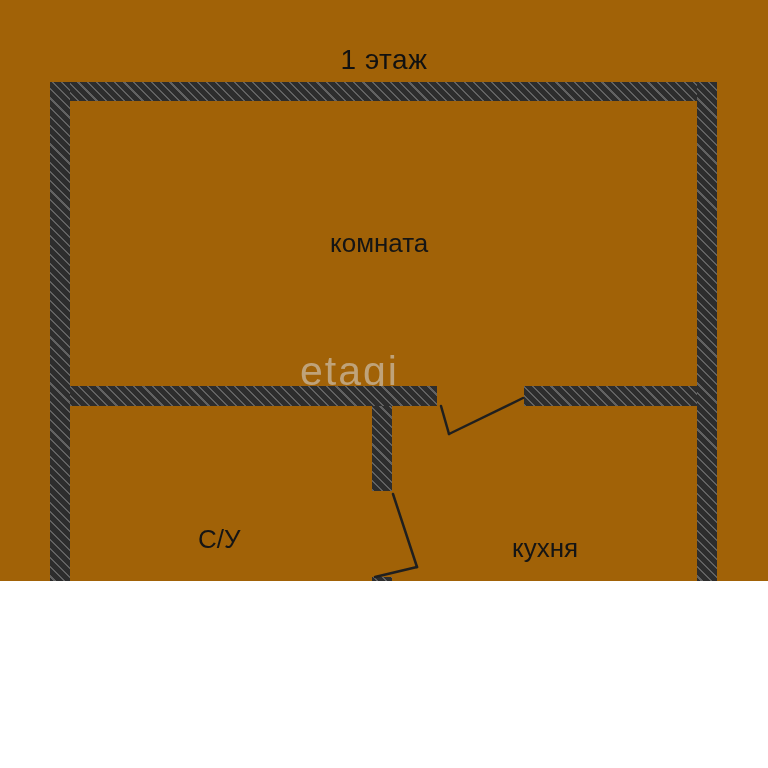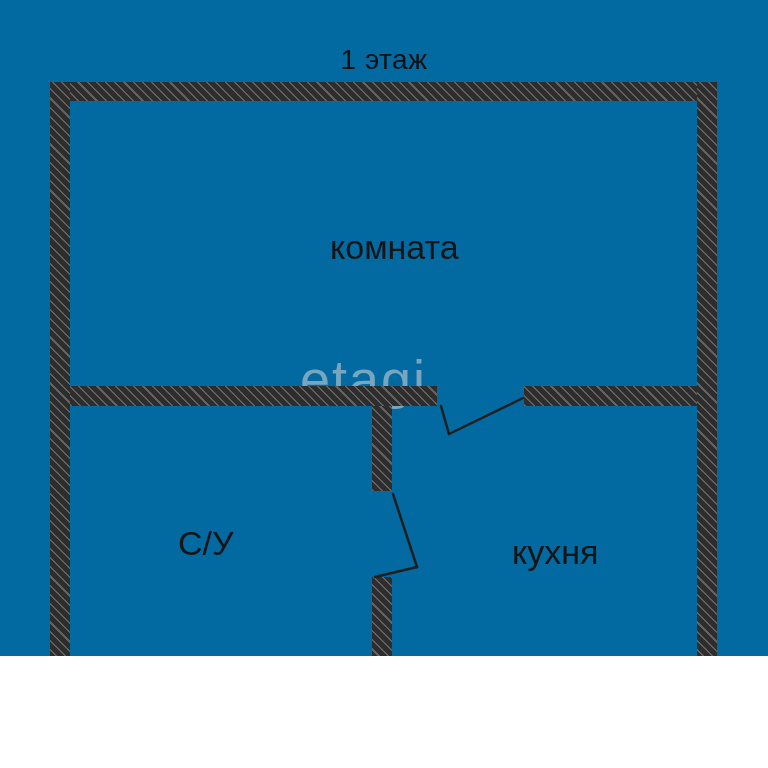--- a/index.html
+++ b/index.html
@@ -4,39 +4,39 @@
 <style>
   html, body {
     margin: 0;
     padding: 0;
     background: #ffffff;
     font-family: "Liberation Sans", "DejaVu Sans", sans-serif;
   }
   .plan-canvas {
     position: relative;
     width: 768px;
-    height: 656px;
-    background: #0369a1;
+    height: 581px;
+    background: #a16207;
     overflow: hidden;
   }
   .plan-title {
     position: absolute;
     top: 44px;
     left: 0;
     width: 768px;
     text-align: center;
     font-size: 28px;
     color: #111111;
     letter-spacing: 0.5px;
   }
   .watermark {
     position: absolute;
     top: 348px;
     left: 300px;
-    font-size: 54px;
+    font-size: 41px;
     color: #d9d9d9;
     opacity: 0.55;
     z-index: 0;
     letter-spacing: 2px;
   }
   .wall {
     position: absolute;
     z-index: 2;
     background-color: #2d2d2d;
     background-image: repeating-linear-gradient(
@@ -69,26 +69,26 @@
   }
   .door-line {
     stroke: #1f1f1f;
     stroke-width: 2.5;
     fill: none;
     stroke-linecap: round;
   }
   .room-label {
     position: absolute;
     z-index: 1;
-    font-size: 34px;
+    font-size: 26px;
     color: #151515;
     white-space: nowrap;
   }
   .label-living   { left: 330px; top: 228px; }
-  .label-bathroom { left: 178px; top: 524px; }
+  .label-bathroom { left: 198px; top: 524px; }
   .label-kitchen  { left: 512px; top: 533px; }
 </style>
 </head>
 <body>
 
 <div class="plan-canvas">
 
   <div class="plan-title">1 этаж</div>
 
   <div class="watermark">etagi</div>

